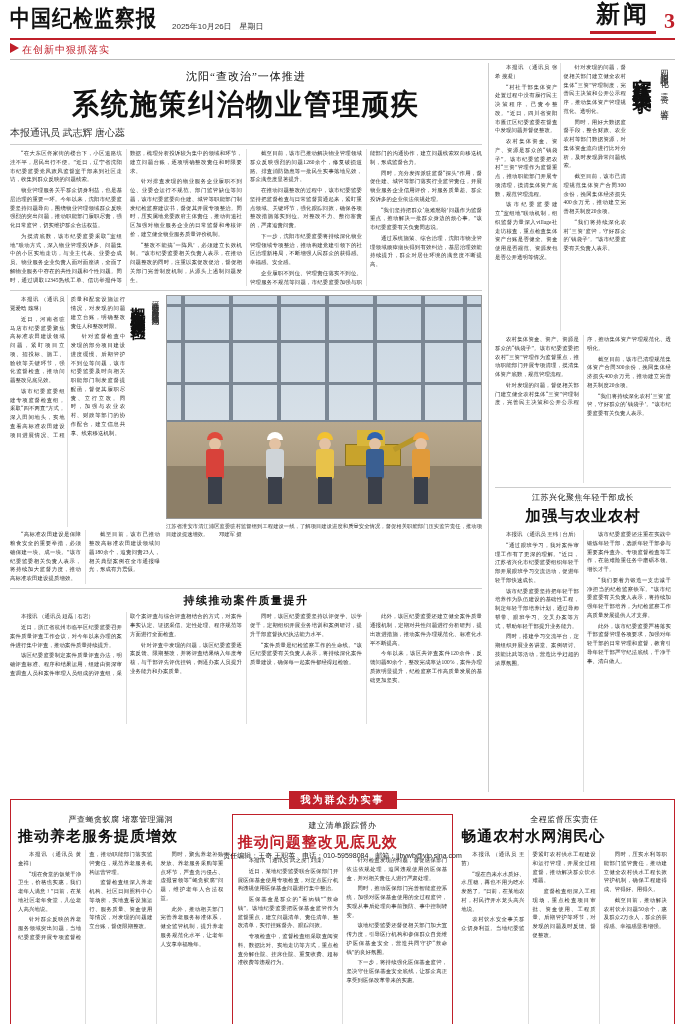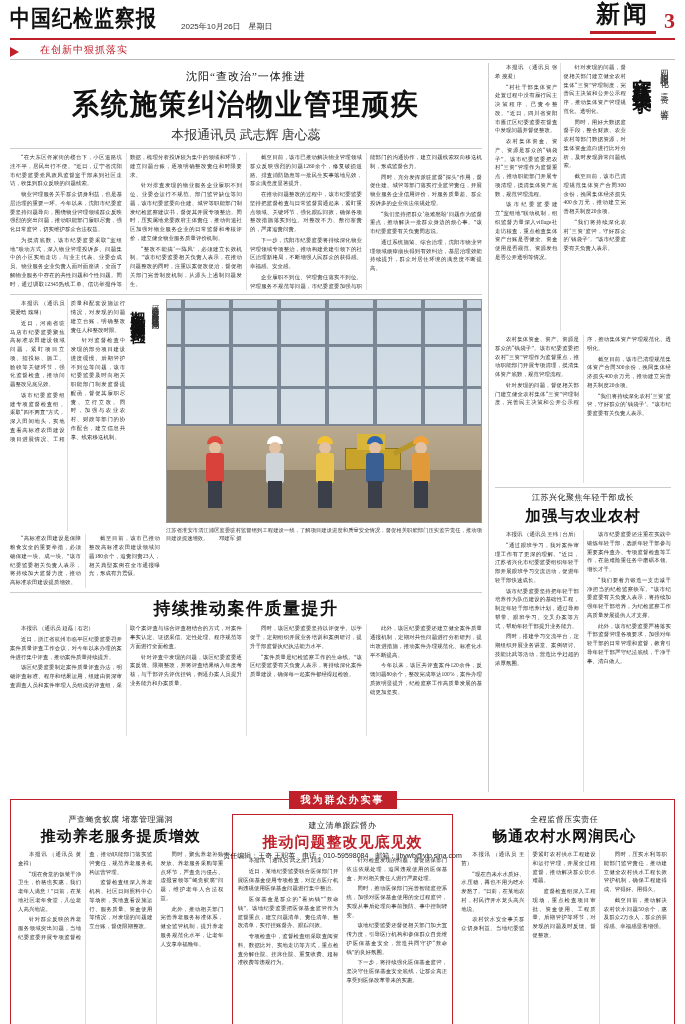--- a/index.html
+++ b/index.html
@@ -27,39 +27,39 @@
     font-family: "DejaVu Serif", serif;
     font-weight: bold;
     font-size: 20px;
     letter-spacing: 1px;
     color: #111;
     white-space: nowrap;
     transform: scaleY(1.15);
     transform-origin: left bottom;
   }
   .logo-date {
-    font-size: 8px; color: #333; margin-left: 24px; padding-bottom: 2px;
+    font-size: 8px; color: #333; margin-left: 15px; padding-bottom: 2px;
     font-family: "Liberation Sans", sans-serif;
     white-space: nowrap;
   }
   .masthead-left { display: flex; align-items: flex-end; }
   .masthead-right { display: flex; align-items: flex-end; }
   .section-name {
     font-size: 24px; font-weight: bold; letter-spacing: 3px;
     border-bottom: 3px solid #c0202a; padding: 0 6px 1px 6px;
     font-family: "DejaVu Serif", serif;
   }
   .page-no {
     font-size: 22px; color: #c0202a; font-weight: bold; margin-left: 8px; padding-bottom: 0px;
     font-family: "Liberation Serif", serif;
   }
 
   
   .banner {
-    display: flex; align-items: flex-end; gap: 21px;
+    display: flex; align-items: flex-start; gap: 3px;
     padding: 3px 0 2px 0;
     border-bottom: 1px solid #bbb;
     margin-bottom: 3px;
   }
   .banner .flag {
     width: 0; height: 0;
     border-left: 9px solid #c0202a;
     border-top: 5px solid transparent;
     border-bottom: 5px solid transparent;
   }
@@ -70,21 +70,21 @@
   .col-left { width: 472px; }
   .col-right { width: 183px; border-left: 1px solid #ccc; padding-left: 6px; }
 
   
   .kicker { text-align: center; font-size: 11px; letter-spacing: 1px; margin: 6px 0 2px; }
   .headline-main {
     text-align: center; font-weight: bold; font-size: 27px; letter-spacing: 2px;
     font-family: "DejaVu Serif", serif; margin: 2px 0 4px;
     transform: scaleY(1.08);
   }
-  .byline { text-align: center; font-size: 13px; color: #333; margin-bottom: 4px; }
+  .byline { font-size: 10px; color: #333; margin-bottom: 4px; }
 
   .rule-thin { border-top: 1px solid #ccc; margin: 4px 0; }
 
   
   .cols4 { column-count: 4; column-gap: 8px; column-rule: 1px solid #ddd; }
   .cols3 { column-count: 3; column-gap: 8px; column-rule: 1px solid #ddd; }
   .cols2 { column-count: 2; column-gap: 8px; column-rule: 1px solid #ddd; }
   .body-text {
     font-size: 5.4px; line-height: 1.62; text-align: justify; color: #2a2a2a;
     letter-spacing: 0.1px;
@@ -123,21 +123,21 @@
     font-family: "DejaVu Serif", serif; line-height: 1.25;
   }
   .leftvert .vk {
     writing-mode: vertical-rl; text-orientation: upright;
     font-size: 7.5px; letter-spacing: 1px; color: #333;
   }
 
   
   .sub-kicker { text-align: center; font-size: 9.5px; letter-spacing: 1px; margin-top: 6px; }
   .sub-head {
-    text-align: center; font-weight: bold; font-size: 17px; letter-spacing: 1.5px;
+    text-align: center; font-weight: bold; font-size: 11px; letter-spacing: 1.5px;
     font-family: "DejaVu Serif", serif; margin: 3px 0 4px;
   }
 
   .right-head2 {
     text-align: center; font-weight: bold; font-size: 15.5px; letter-spacing: 1px;
     font-family: "DejaVu Serif", serif; margin: 3px 0 3px;
   }
   .right-kicker2 { text-align: center; font-size: 8px; letter-spacing: .5px; color:#222; }
 
   
@@ -151,21 +151,21 @@
   .bottom-label {
     position: absolute; top: -9px; left: 50%; transform: translateX(-50%);
     background: #c0202a; color: #fff; font-size: 10px; letter-spacing: 2px;
     padding: 2px 12px; font-weight: bold; white-space: nowrap;
   }
   .bottom-cols { display: flex; gap: 8px; height: 100%; }
   .bcol { flex: 1; }
   .bcol.mid { border: 1.5px solid #c0202a; padding: 5px 5px; flex: 1.02; }
   .b-kicker { text-align: center; font-size: 8px; letter-spacing: .5px; margin-bottom: 2px; color:#222; }
   .b-head {
-    text-align: center; font-weight: bold; font-size: 15px; letter-spacing: 1px;
+    text-align: left; font-weight: bold; font-size: 15px; letter-spacing: 1px;
     font-family: "DejaVu Serif", serif; margin-bottom: 4px;
   }
   .b-head.red { color: #c0202a; }
 
   
   .footer {
     position: absolute; left: 0; right: 0; bottom: 3px;
     text-align: center; font-size: 7px; color: #222;
     font-family: "Liberation Sans", sans-serif;
   }

